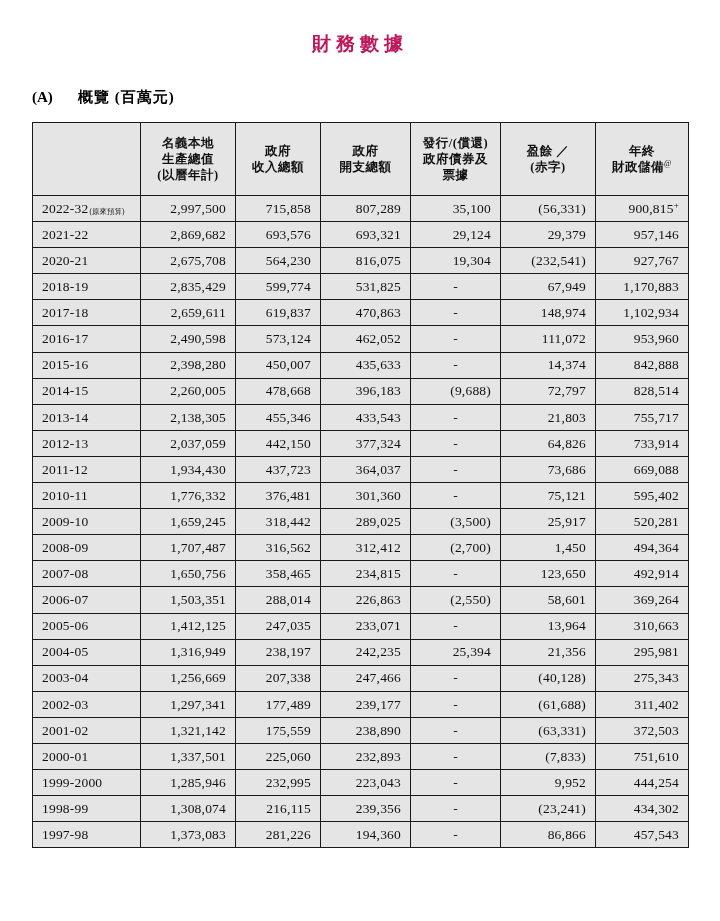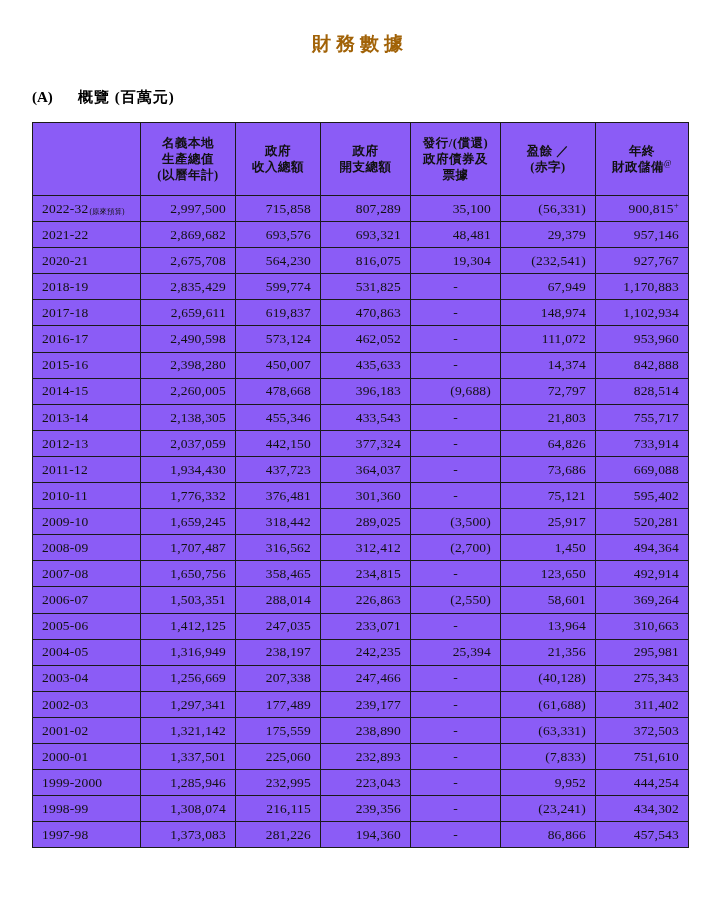--- a/index.html
+++ b/index.html
@@ -22,21 +22,21 @@
     box-sizing: border-box;
   }
   .doc-title {
     text-align: center;
     font-size: 19px;
     font-weight: bold;
     letter-spacing: 5px;
     margin: 0;
     padding-top: 34px;
     line-height: 1;
-    color: #a16207;
+    color: #be185d;
   }
   .section-heading {
     margin: 0;
     padding-top: 37px;
     padding-left: 32px;
     font-size: 15px;
     font-weight: bold;
     line-height: 1;
     color: #000;
     display: flex;
@@ -52,21 +52,21 @@
     text-align: right;
   }
   .table-wrap {
     padding-top: 17px;
     padding-left: 32px;
   }
   table.fin {
     border-collapse: collapse;
     table-layout: fixed;
     width: 656px;
-    background: #8b5cf6;
+    background: #e5e5e5;
   }
   table.fin th,
   table.fin td {
     border: 1px solid #1a1a1a;
     padding: 0;
     vertical-align: middle;
     font-weight: normal;
   }
   table.fin thead th {
     height: 68px;
@@ -183,21 +183,21 @@
             <td class="c-num"><span>807,289</span></td>
             <td class="c-num"><span>35,100</span></td>
             <td class="c-num"><span>(56,331)</span></td>
             <td class="c-num"><span>900,815</span><span class="sup">+</span></td>
           </tr>
           <tr>
             <td class="c-year"><span>2021-22</span></td>
             <td class="c-num"><span>2,869,682</span></td>
             <td class="c-num"><span>693,576</span></td>
             <td class="c-num"><span>693,321</span></td>
-            <td class="c-num"><span>48,481</span></td>
+            <td class="c-num"><span>29,124</span></td>
             <td class="c-num"><span>29,379</span></td>
             <td class="c-num"><span>957,146</span></td>
           </tr>
           <tr>
             <td class="c-year"><span>2020-21</span></td>
             <td class="c-num"><span>2,675,708</span></td>
             <td class="c-num"><span>564,230</span></td>
             <td class="c-num"><span>816,075</span></td>
             <td class="c-num"><span>19,304</span></td>
             <td class="c-num"><span>(232,541)</span></td>

